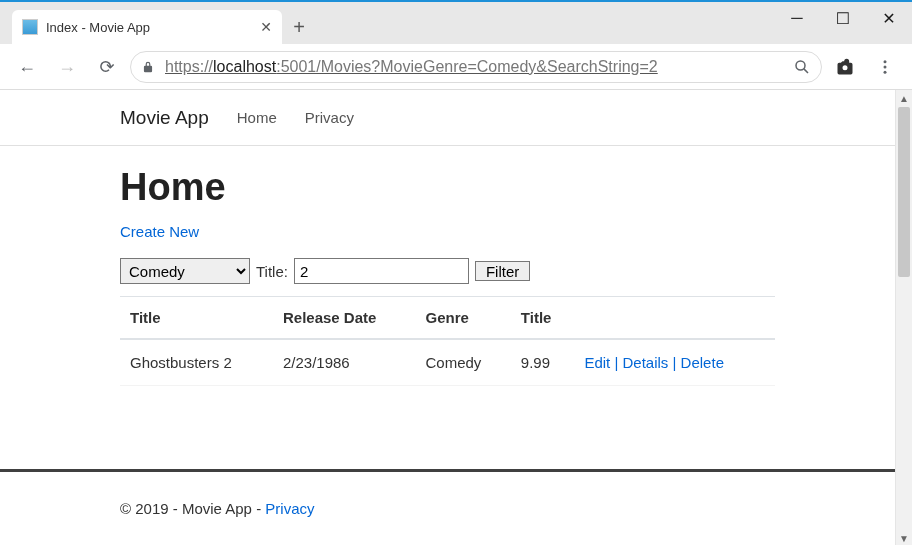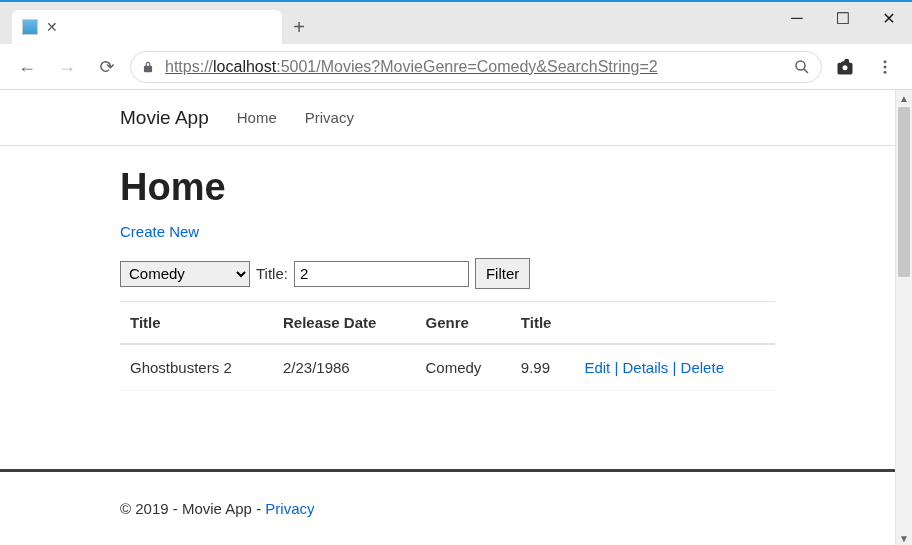--- a/index.html
+++ b/index.html
@@ -36,39 +36,40 @@
     .nav-link { font-size:15px; color:#555; }
 
     
     .container { padding: 20px 120px 30px 120px; }
     h1 { font-size: 38px; font-weight:600; color:#222; margin-bottom:6px; }
     .create-link { color:#0366d6; font-size:15px; display:inline-block; margin: 8px 0 18px 0; }
     .search-form { display:flex; align-items:center; gap:6px; margin-bottom:8px; }
     select.genre { border:1px solid #777; background:#efefef; height:26px; font-size:15px; padding:1px 4px; width:130px; }
     .title-label { font-size:15px; }
     input.title-input { border:1px solid #777; height:26px; width:175px; padding:2px 5px; font-size:15px; }
-    button.filter { border:1px solid #777; background:#efefef; height:31px; padding:0 10px; font-size:15px; }
+    button.filter { border:1px solid #777; background:#efefef; height:20px; padding:0 10px; font-size:15px; }
 
     table { width:100%; border-collapse:collapse; margin-top:12px; }
     thead th { text-align:left; font-size:15px; font-weight:700; padding:12px 10px; border-top:1px solid #dee2e6; border-bottom:2px solid #dee2e6; }
     tbody td { font-size:15px; padding:14px 10px; border-bottom:1px solid #f3f3f3; vertical-align:middle; }
     .action-link { color:#0366d6; }
     .action-sep { color:#0366d6; }
 
     footer.page-footer { border-top:3px solid #404040; padding:28px 120px; font-size:15px; color:#333; position:absolute; bottom:0; left:0; right:17px; background:#fff; }
     footer.page-footer a { color:#0366d6; }
   </style>
 </head>
 <body>
 
 <div class="window">
 
   <div class="title-bar">
     <div class="tab">
       <span class="favicon"></span>
+      <span class="tab-title">Index - Movie App</span>
       <span class="tab-close">✕</span>
     </div>
     <div class="new-tab">+</div>
     <div class="win-controls">
       <div class="win-btn">─</div>
       <div class="win-btn">☐</div>
       <div class="win-btn">✕</div>
     </div>
   </div>
 

